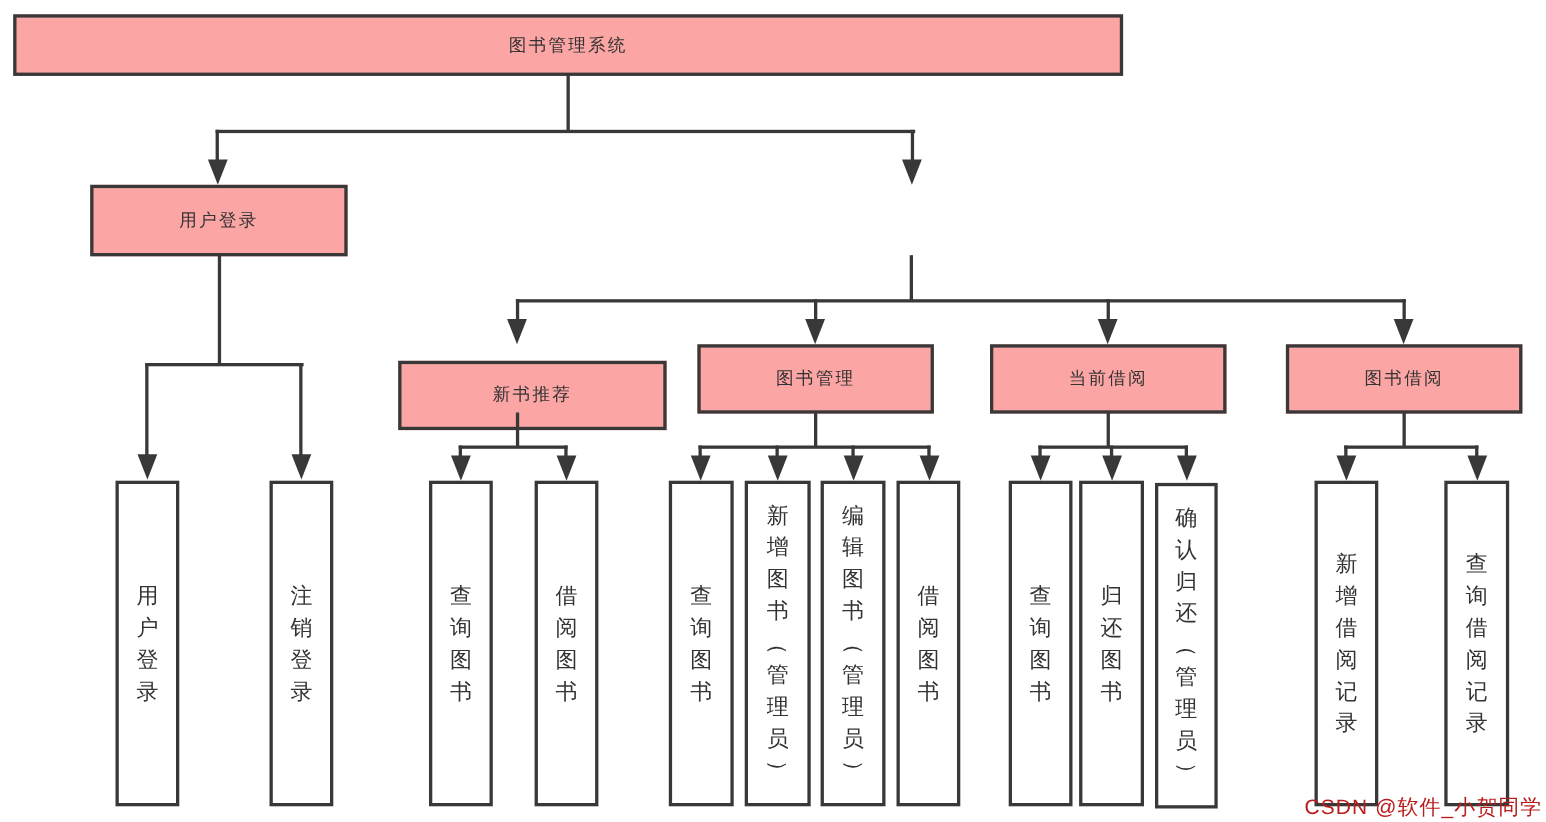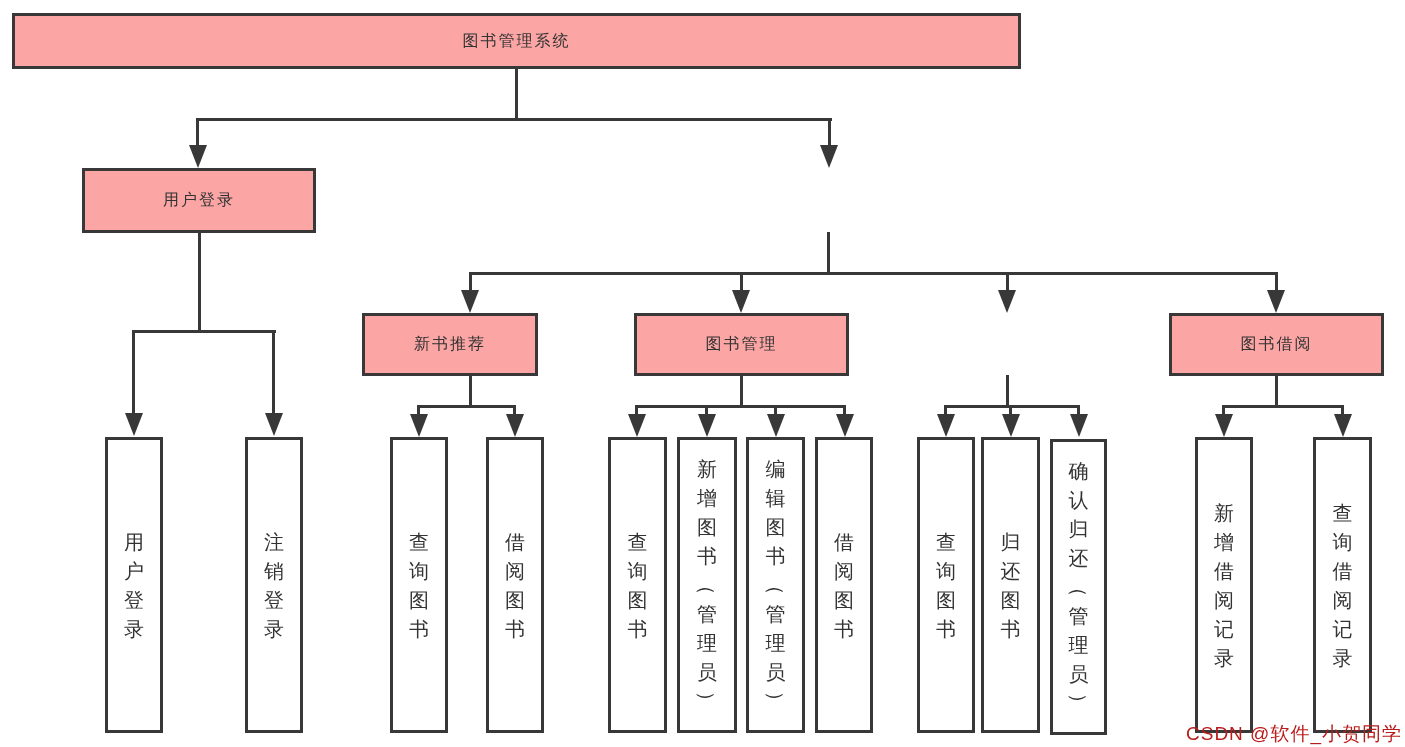--- a/index.html
+++ b/index.html
@@ -67,25 +67,28 @@
   <div class="hline" style="left:469px; top:272px; width:809px; height:3px;"></div>
   <div class="vline" style="left:469px; top:272px; width:3px; height:20px;"></div>
   <div class="arrow" style="left:461px; top:290px;"></div>
   <div class="vline" style="left:740px; top:272px; width:3px; height:20px;"></div>
   <div class="arrow" style="left:732px; top:290px;"></div>
   <div class="vline" style="left:1006px; top:272px; width:3px; height:20px;"></div>
   <div class="arrow" style="left:998px; top:290px;"></div>
   <div class="vline" style="left:1275px; top:272px; width:3px; height:20px;"></div>
   <div class="arrow" style="left:1267px; top:290px;"></div>
 
-  <div class="box" style="left:362px; top:313px; width:176px; height:63px;">
+  <div class="box" style="left:362px; top:328px; width:244px; height:63px;">
     <span>新书推荐</span>
   </div>
   <div class="box" style="left:634px; top:313px; width:215px; height:63px;">
     <span>图书管理</span>
+  </div>
+  <div class="box" style="left:900px; top:313px; width:215px; height:63px;">
+    <span>当前借阅</span>
   </div>
   <div class="box" style="left:1169px; top:313px; width:215px; height:63px;">
     <span>图书借阅</span>
   </div>
 
   <div class="vline" style="left:469px; top:375px; width:3px; height:32px;"></div>
   <div class="hline" style="left:417px; top:405px; width:99px; height:3px;"></div>
   <div class="vline" style="left:417px; top:405px; width:3px; height:12px;"></div>
   <div class="arrow" style="left:410px; top:414px;"></div>
   <div class="vline" style="left:513px; top:405px; width:3px; height:12px;"></div>

